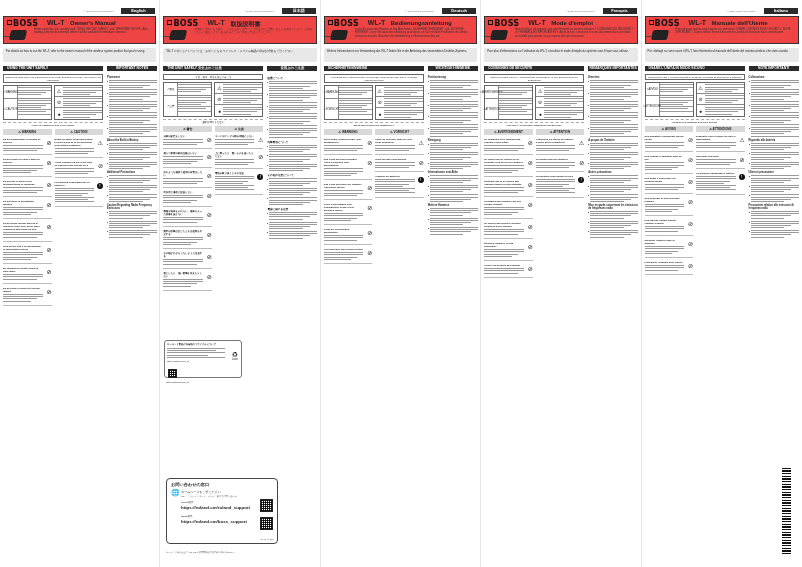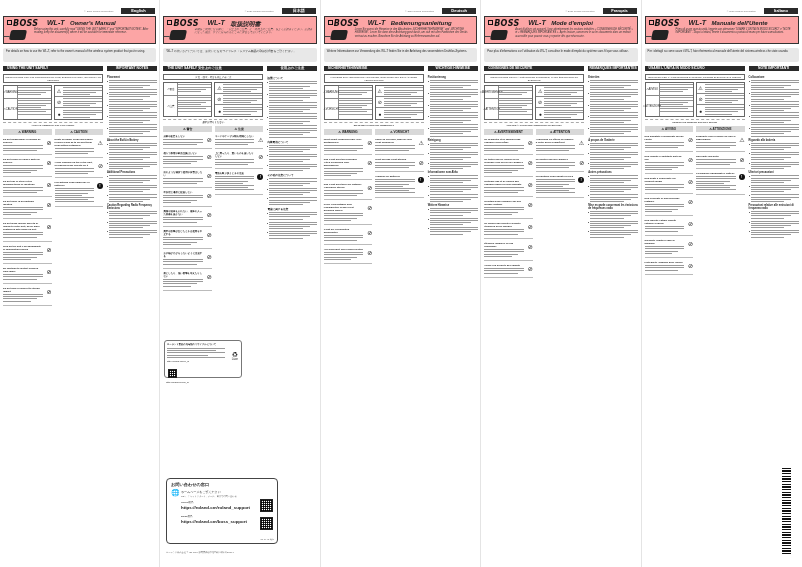--- a/index.html
+++ b/index.html
@@ -6,21 +6,21 @@
   html, body { width: 802px; height: 567px; background: #ffffff; overflow: hidden; }
   body { font-family: "Liberation Sans", sans-serif; color: #222; position: relative; }
 
   .sheet { position: absolute; top: 0; left: 0; width: 802px; height: 567px; display: flex; }
   .panel { position: relative; width: 160.4px; height: 567px; border-right: 1px solid #e4e4e4; padding: 0 3px; }
   .panel:last-child { border-right: none; }
 
   .doc-code { position: absolute; top: 10px; right: 46px; font-size: 2.4px; color: #777; }
   .lang-tab { position: absolute; top: 8px; right: 4px; height: 6px; width: 34px; background: #2a2a2a; color: #fff; font-size: 4px; line-height: 6px; text-align: center; font-weight: bold; }
 
-  .title-box { position: absolute; top: 16px; left: 3px; right: 3px; height: 28px; border: 1px solid #333; background: #fca5a5; font-style: italic; }
+  .title-box { position: absolute; top: 16px; left: 3px; right: 3px; height: 28px; border: 1px solid #333; background: #ef4444; }
   .logo { position: absolute; top: 2px; left: 3px; font-size: 8px; font-weight: bold; letter-spacing: 0.3px; color: #111; font-family: "DejaVu Sans", sans-serif; }
   .logo .sq { display: inline-block; width: 5px; height: 5px; border: 1px solid #111; margin-right: 1px; vertical-align: 1px; }
   .model { position: absolute; top: 2px; left: 43px; font-size: 7px; font-weight: bold; }
   .manual-title { position: absolute; top: 3px; left: 66px; font-size: 6px; font-weight: bold; white-space: nowrap; }
   .device { position: absolute; top: 13px; left: 6px; width: 16px; height: 10px; background: #222; border-radius: 2px; transform: skewX(-12deg); }
   .device::after { content: ""; position: absolute; left: -6px; top: 6px; width: 6px; height: 1px; background: #444; }
   .intro { position: absolute; top: 11px; left: 30px; right: 3px; font-size: 2.6px; line-height: 3.4px; color: #333; }
 
   .note-box { position: absolute; top: 48px; left: 3px; right: 3px; height: 14px; background: #e8e8e8; border-radius: 2px; font-size: 2.8px; line-height: 3.6px; padding: 2px 3px; color: #222; }
 

